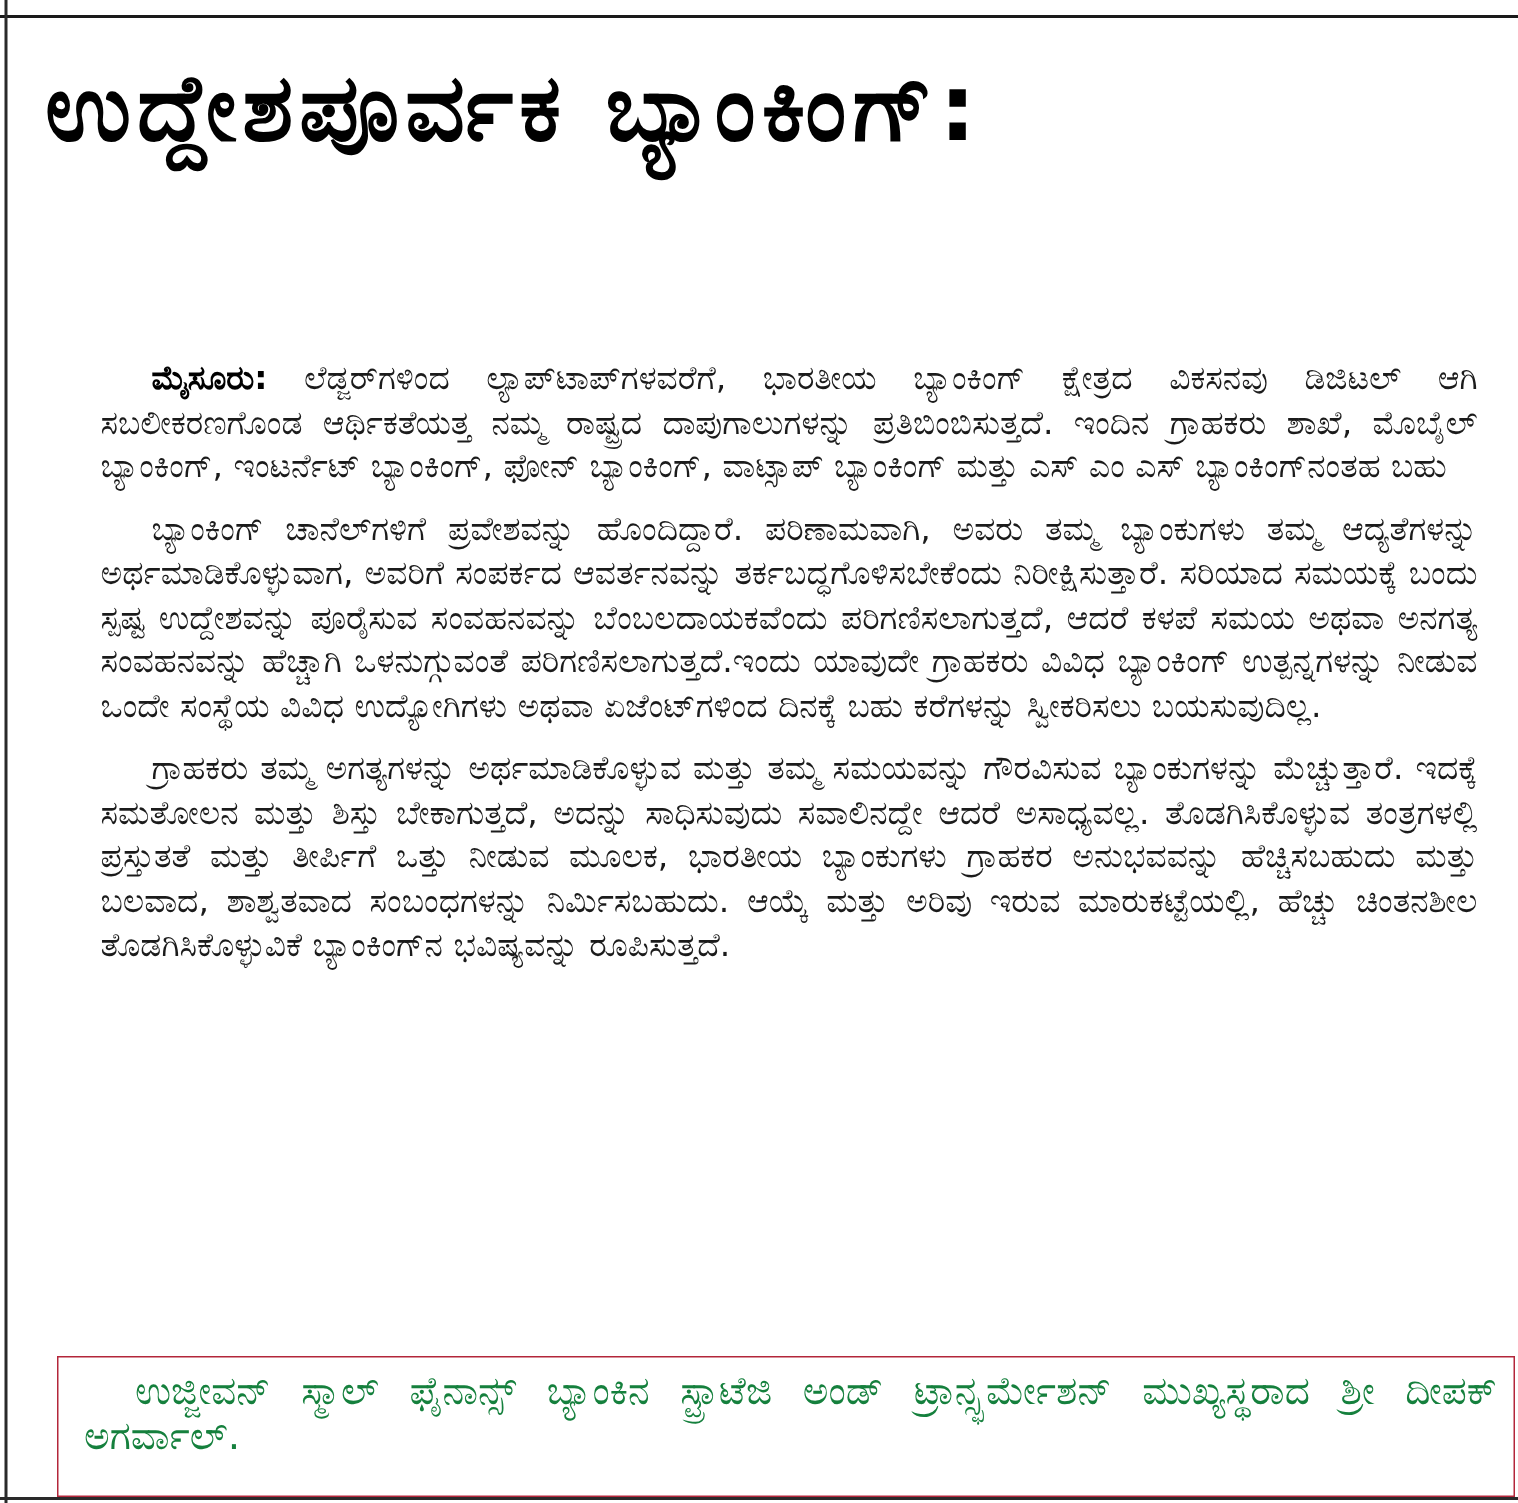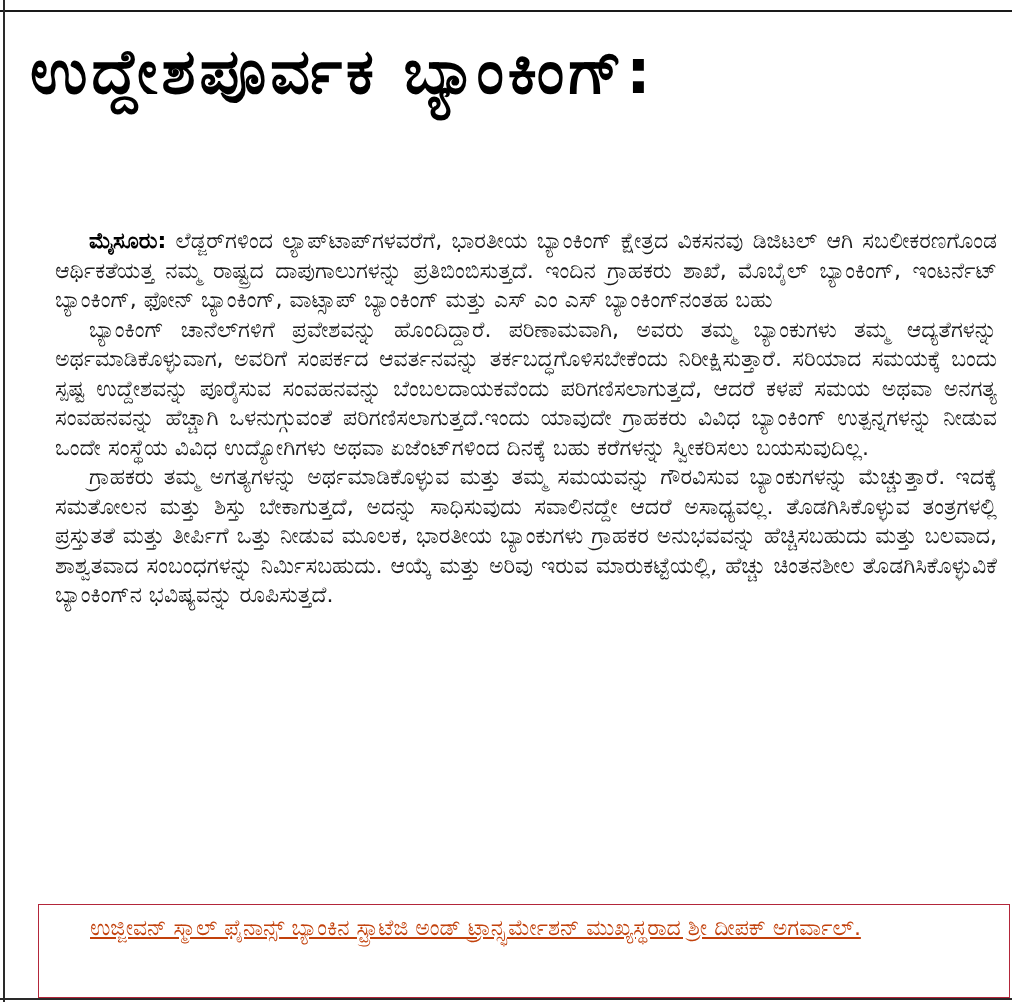--- a/index.html
+++ b/index.html
@@ -6,26 +6,26 @@
   body { width: 1012px; height: 1002px; position: relative; overflow: hidden;
          font-family: "DejaVu Sans", sans-serif; color: #111; }
   .top-rule { position: absolute; left: 0; top: 10px; width: 1012px; height: 2px; background: #1a1a1a; }
   .left-rule { position: absolute; left: 3px; top: 0; width: 2px; height: 1002px; background: #2a2a2a; }
   .bottom-rule { position: absolute; left: 0; top: 998px; width: 1012px; height: 2px; background: #2a2a2a; }
   .headline { position: absolute; left: 30px; width: 960px; top: 28px; 
               font-family: "DejaVu Sans", sans-serif; font-weight: bold; color: #000; }
   .headline .line { display: block; font-size: 62px; line-height: 88px; letter-spacing: 4px; white-space: nowrap; }
   .body-text { position: absolute; left: 55px; top: 226px; width: 942px;
                font-size: 22px; line-height: 29.5px; text-align: justify; color: #1b1b1b; }
-  .body-text p { margin: 0; text-indent: 34px; }
+  .body-text p { margin: 12px; text-indent: 34px; }
   .dateline { font-weight: bold; color: #000; }
   .caption-box { position: absolute; left: 38px; top: 904px; width: 972px; height: 94px;
                  border: 1.5px solid #b3263a; box-sizing: border-box; }
-  .caption-text { position: absolute; left: 17px; top: 8px; width: 942px; font-size: 22px;
-                  line-height: 30px; text-align: justify; color: #c2410c; text-decoration: underline; }
+  .caption-text { position: absolute; left: 17px; top: 8px; width: 942px; font-size: 26px;
+                  line-height: 30px; text-align: justify; color: #15803d; }
   .caption-text span.indent { display: inline-block; width: 34px; }
 </style>
 </head>
 <body>
 
 <div class="top-rule"></div>
 <div class="left-rule"></div>
 <div class="bottom-rule"></div>
 
 <h1 class="headline" style="margin:0;">

